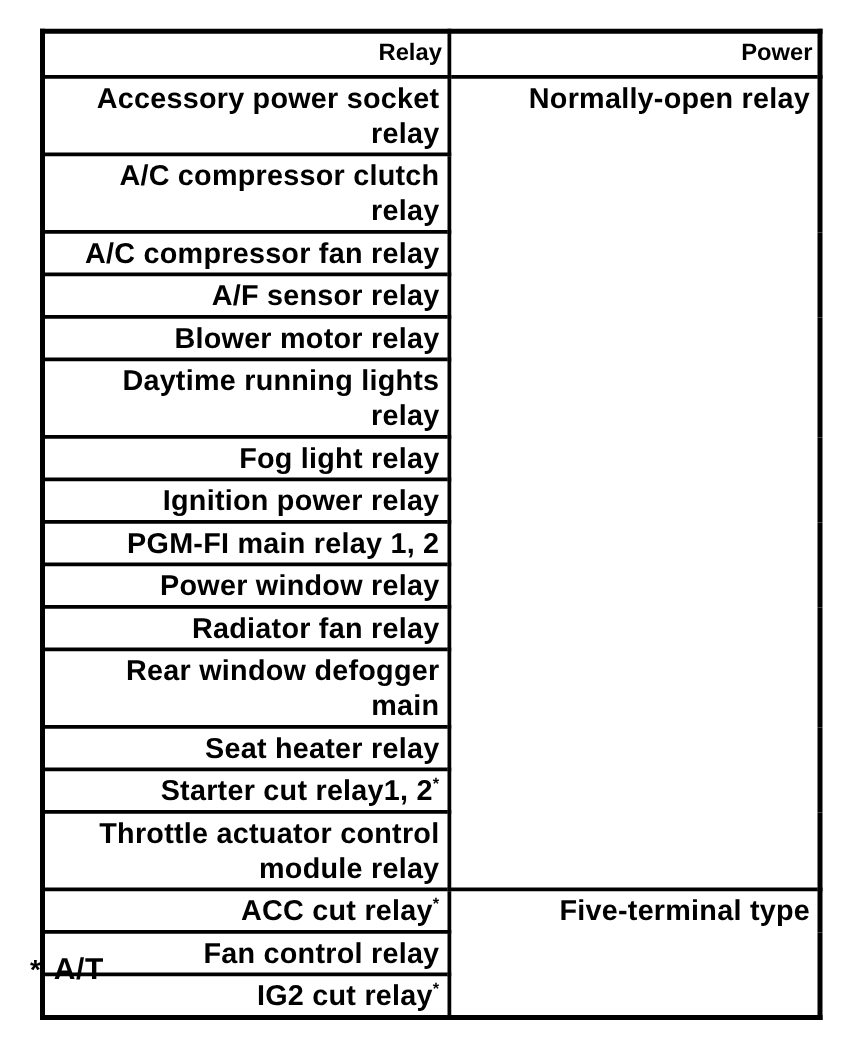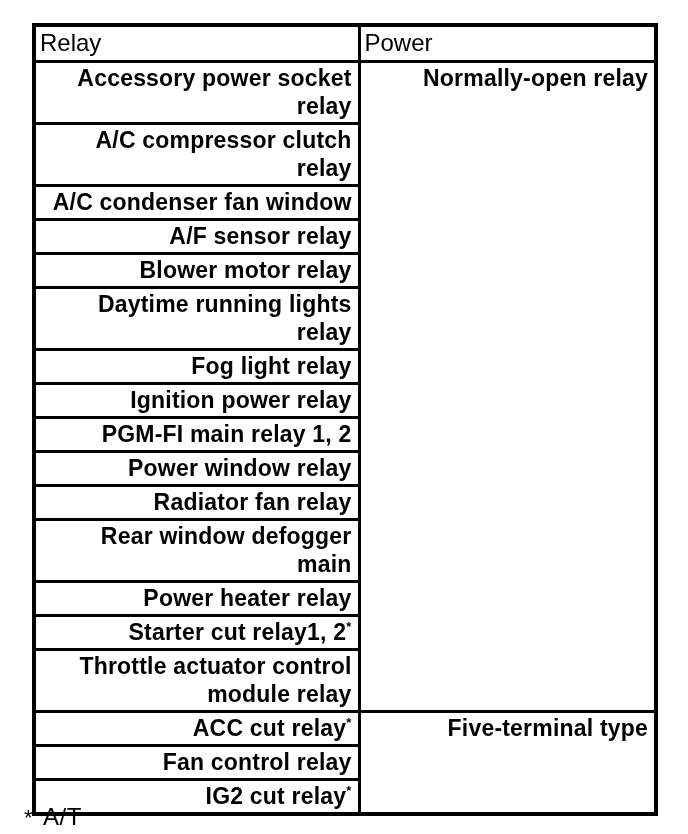--- a/index.html
+++ b/index.html
@@ -28,23 +28,23 @@
   table.relay-table td {
     border: 3px solid #000000;
     background: #ffffff;
   }
   table.relay-table {
     border: 4px solid #000000;
   }
   col.relay-col { width: 325px; }
   col.test-col  { width: 297px; }
   th {
-    font-size: 24px;
-    font-weight: 400;
-    text-align: left;
+    font-size: 19px;
+    font-weight: 700;
+    text-align: right;
     vertical-align: middle;
     padding: 2px 4px 3px 4px;
     line-height: 28px;
   }
   td {
     font-size: 23px;
     font-weight: 700;
     text-align: right;
     vertical-align: top;
     padding: 1px 6px 2px 11px;
@@ -58,24 +58,23 @@
     font-size: 13px;
     font-weight: 700;
     vertical-align: super;
     line-height: 0;
   }
   .footnote {
     position: absolute;
     left: 24px;
     top: 762px;
     font-size: 24px;
-    font-weight: 400;
+    font-weight: 700;
     letter-spacing: 0.5px;
     white-space: nowrap;
-    margin-top: 41px;
   }
   .footnote .marker {
     font-size: 22px;
     margin-right: 10px;
   }
 </style>
 </head>
 <body>
 
 <div class="page">
@@ -93,21 +92,21 @@
     </thead>
     <tbody>
       <tr>
         <td><span>Accessory power socket relay</span><sup class="footmark"></sup></td>
         <td class="test-cell" rowspan="15">Normally-open relay</td>
       </tr>
       <tr>
         <td><span>A/C compressor clutch relay</span><sup class="footmark"></sup></td>
       </tr>
       <tr>
-        <td><span>A/C condenser fan window</span><sup class="footmark"></sup></td>
+        <td><span>A/C compressor fan relay</span><sup class="footmark"></sup></td>
       </tr>
       <tr>
         <td><span>A/F sensor relay</span><sup class="footmark"></sup></td>
       </tr>
       <tr>
         <td><span>Blower motor relay</span><sup class="footmark"></sup></td>
       </tr>
       <tr>
         <td><span>Daytime running lights relay</span><sup class="footmark"></sup></td>
       </tr>
@@ -123,21 +122,21 @@
       <tr>
         <td><span>Power window relay</span><sup class="footmark"></sup></td>
       </tr>
       <tr>
         <td><span>Radiator fan relay</span><sup class="footmark"></sup></td>
       </tr>
       <tr>
         <td><span>Rear window defogger main</span><sup class="footmark"></sup></td>
       </tr>
       <tr>
-        <td><span>Power heater relay</span><sup class="footmark"></sup></td>
+        <td><span>Seat heater relay</span><sup class="footmark"></sup></td>
       </tr>
       <tr>
         <td><span>Starter cut relay1, 2</span><sup class="footmark">*</sup></td>
       </tr>
       <tr>
         <td><span>Throttle actuator control module relay</span><sup class="footmark"></sup></td>
       </tr>
       <tr>
         <td><span>ACC cut relay</span><sup class="footmark">*</sup></td>
         <td class="test-cell" rowspan="3">Five-terminal type</td>

